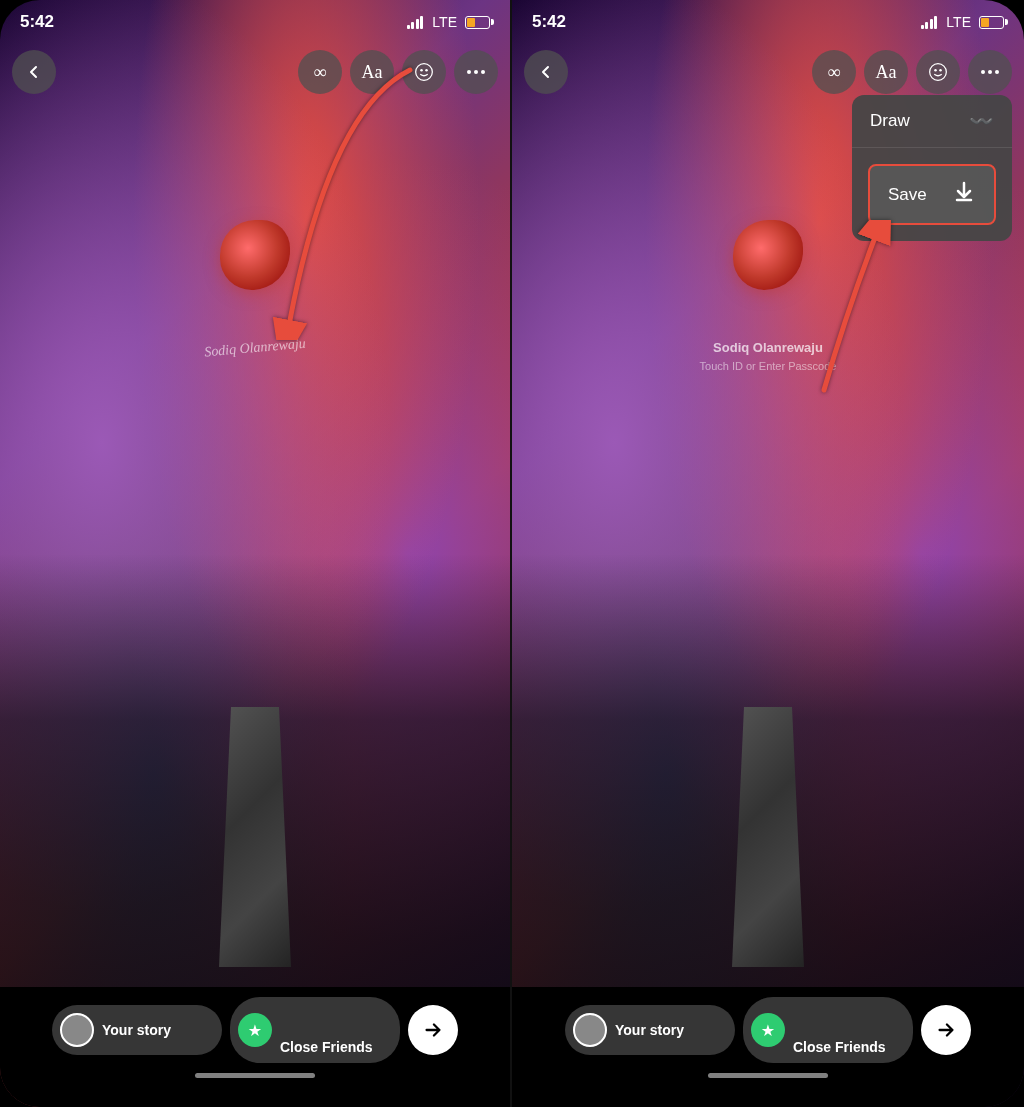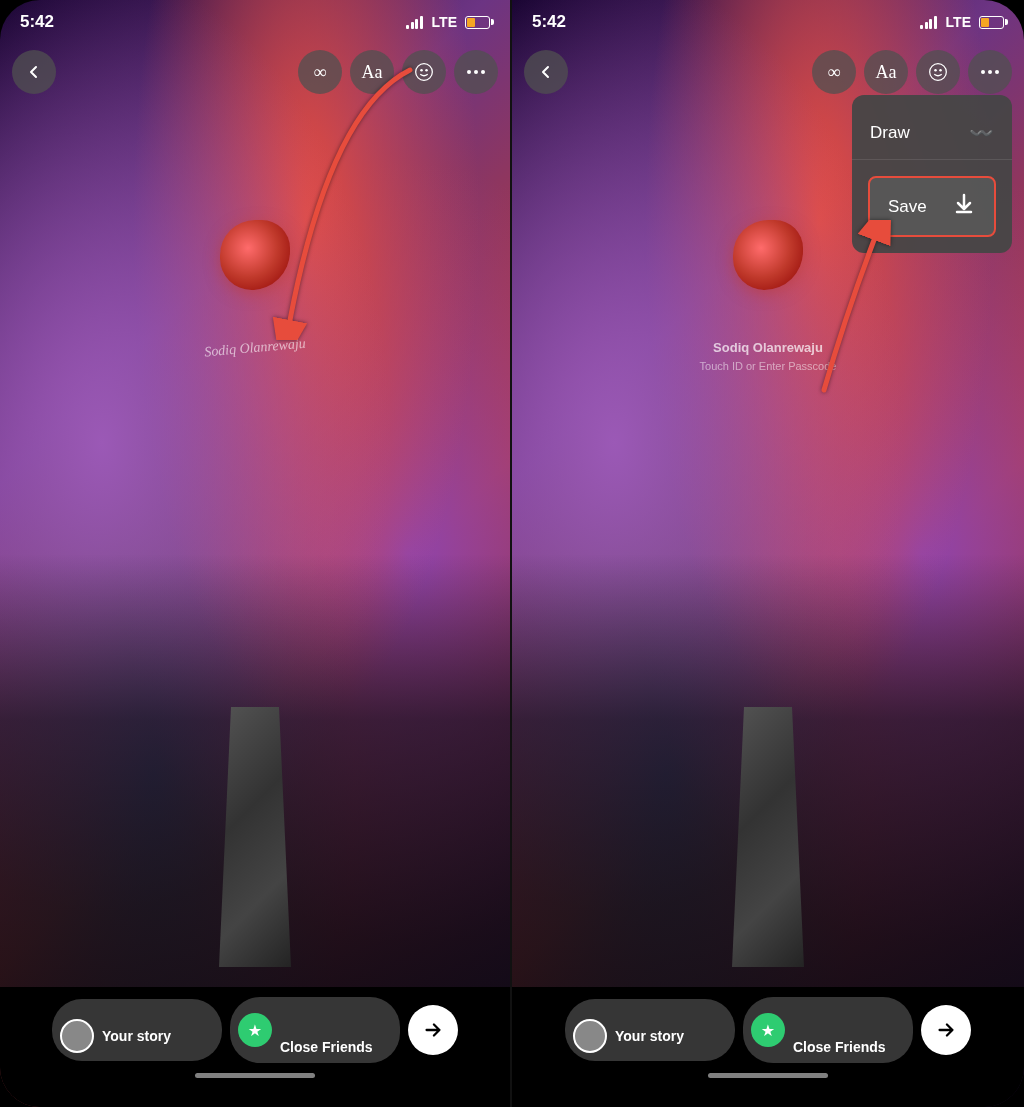--- a/index.html
+++ b/index.html
@@ -128,21 +128,21 @@
 
     .signal-bar {
       background: #fff;
       width: 3px;
       border-radius: 1px;
     }
 
     .lte-text {
       font-family: -apple-system, sans-serif;
       font-size: 14px;
-      font-weight: 700;
+      font-weight: 400;
       color: #fff;
       margin-left: 4px;
     }
 
     .battery-icon {
       width: 25px;
       height: 13px;
       border: 1.5px solid #fff;
       border-radius: 3px;
       position: relative;
@@ -226,21 +226,21 @@
       width: 100%;
       justify-content: center;
     }
 
     .your-story-btn {
       display: flex;
       align-items: center;
       gap: 8px;
       background: rgba(60,60,60,0.9);
       border-radius: 30px;
-      padding: 20px 16px 8px 8px;
+      padding: 8px 16px 8px 8px;
       cursor: pointer;
       flex: 1;
       max-width: 170px;
     }
 
     .avatar-circle {
       width: 34px;
       height: 34px;
       border-radius: 50%;
       background: #888;
@@ -344,21 +344,20 @@
       padding: 14px 18px;
       color: #fff;
       font-family: -apple-system, sans-serif;
       font-size: 17px;
       font-weight: 400;
       cursor: pointer;
     }
 
     .dropdown-item:first-child {
       border-bottom: 1px solid rgba(255,255,255,0.1);
-      margin-top: 12px;
     }
 
     .dropdown-item.save-item {
       background: rgba(90,90,90,0.8);
       border: 2px solid #e74c3c;
       border-radius: 8px;
       margin: 16px;
     }
 
     .dropdown-icon {

